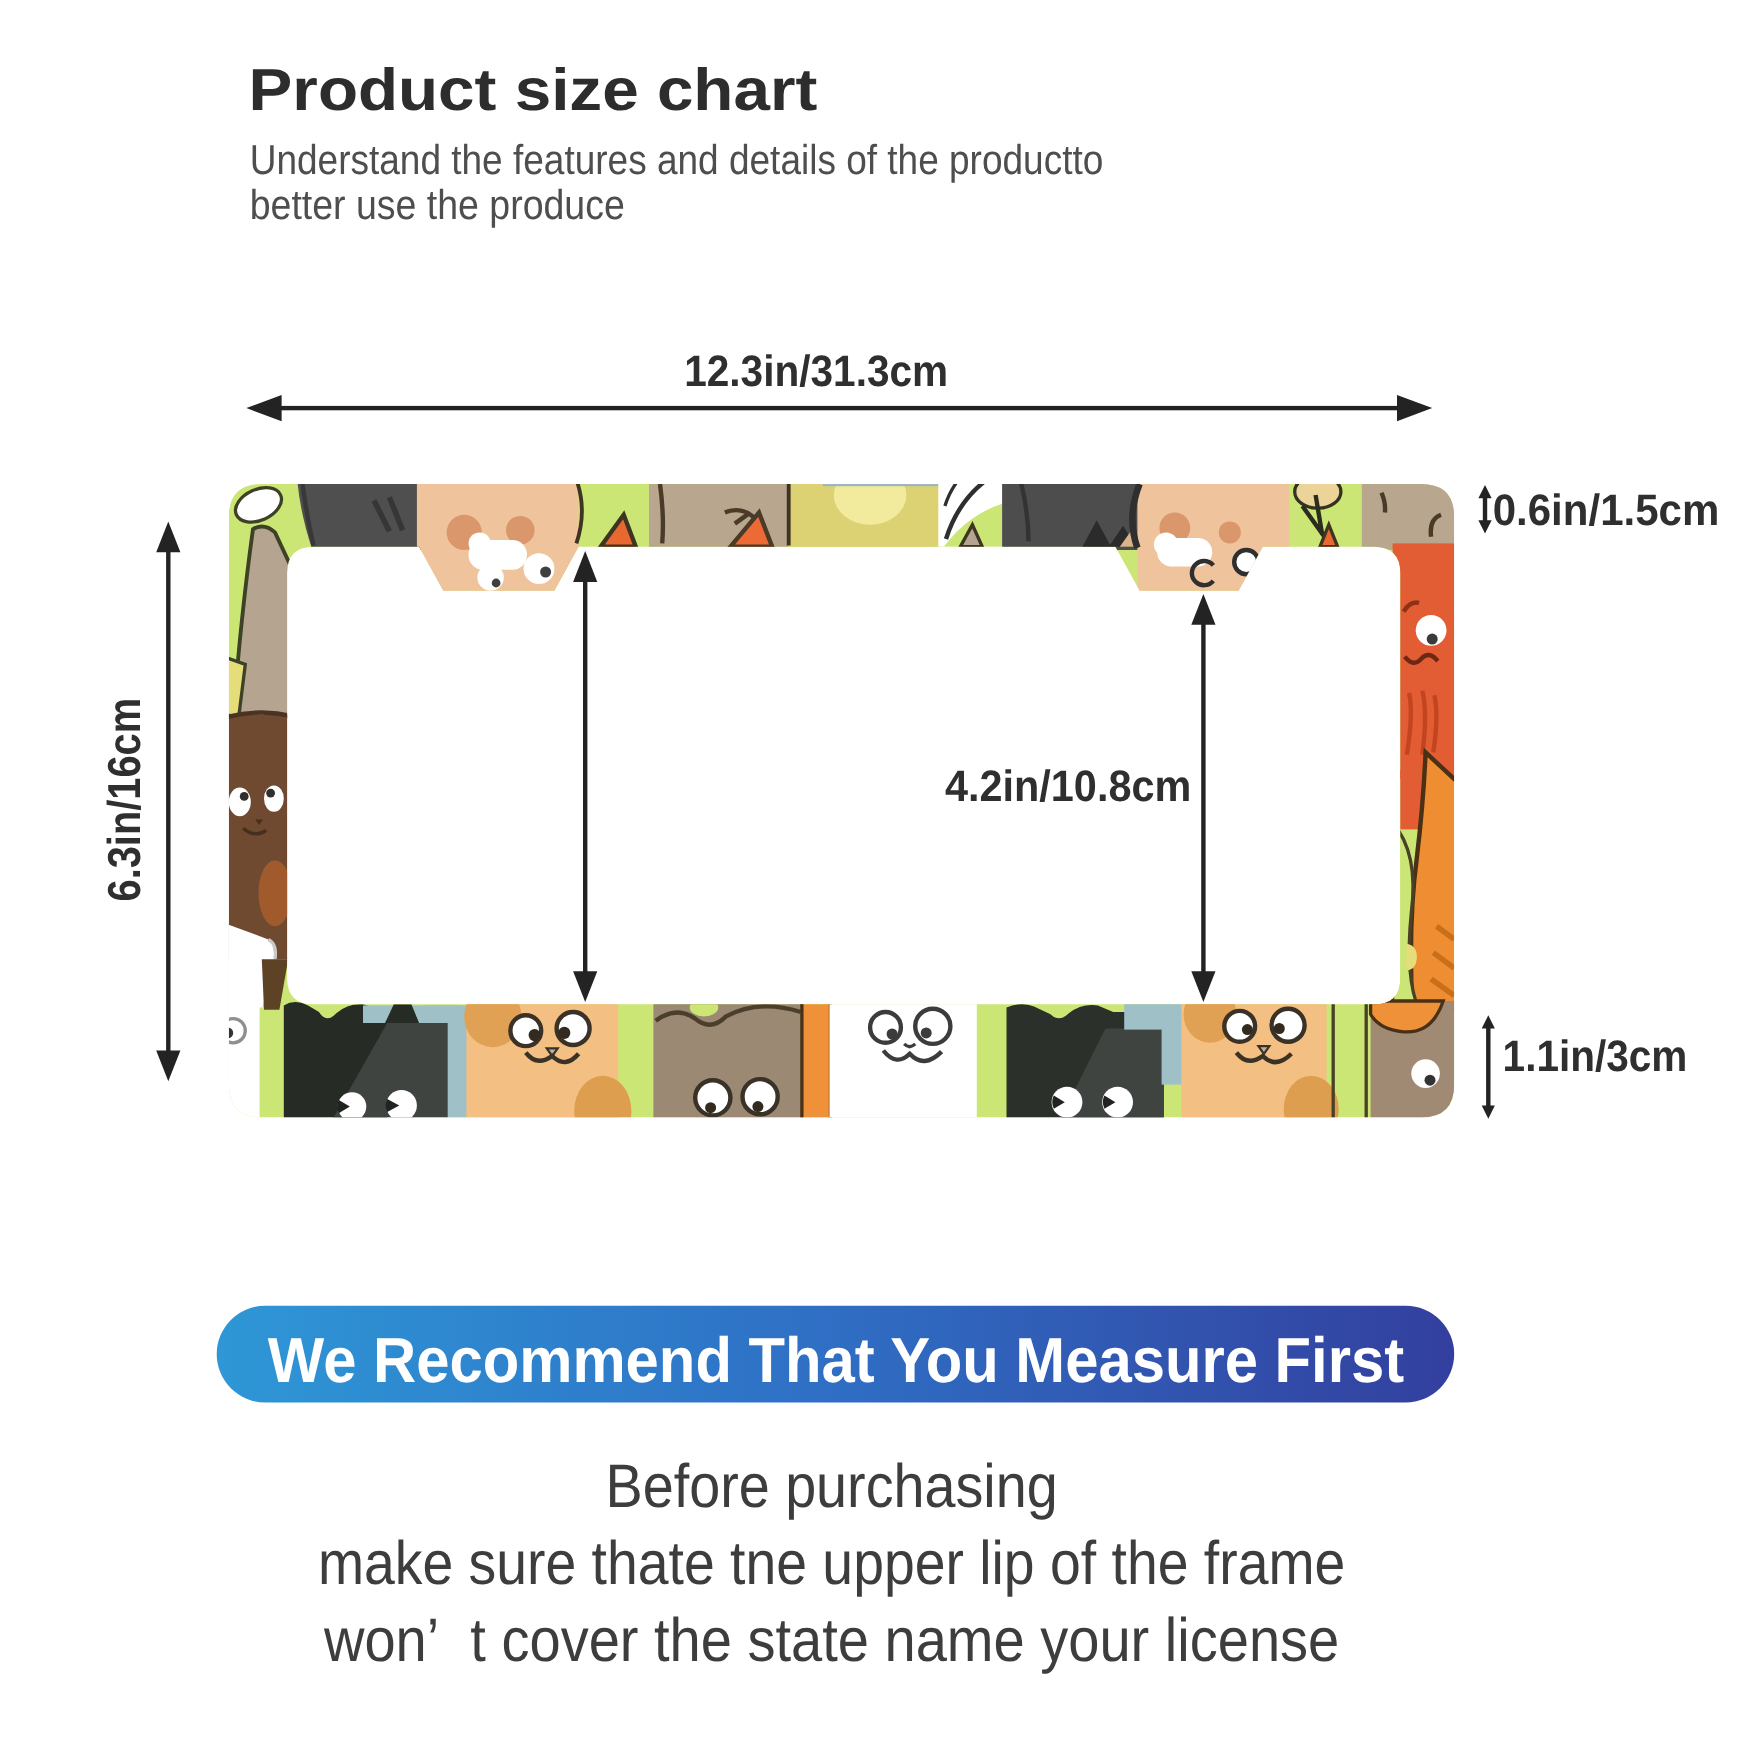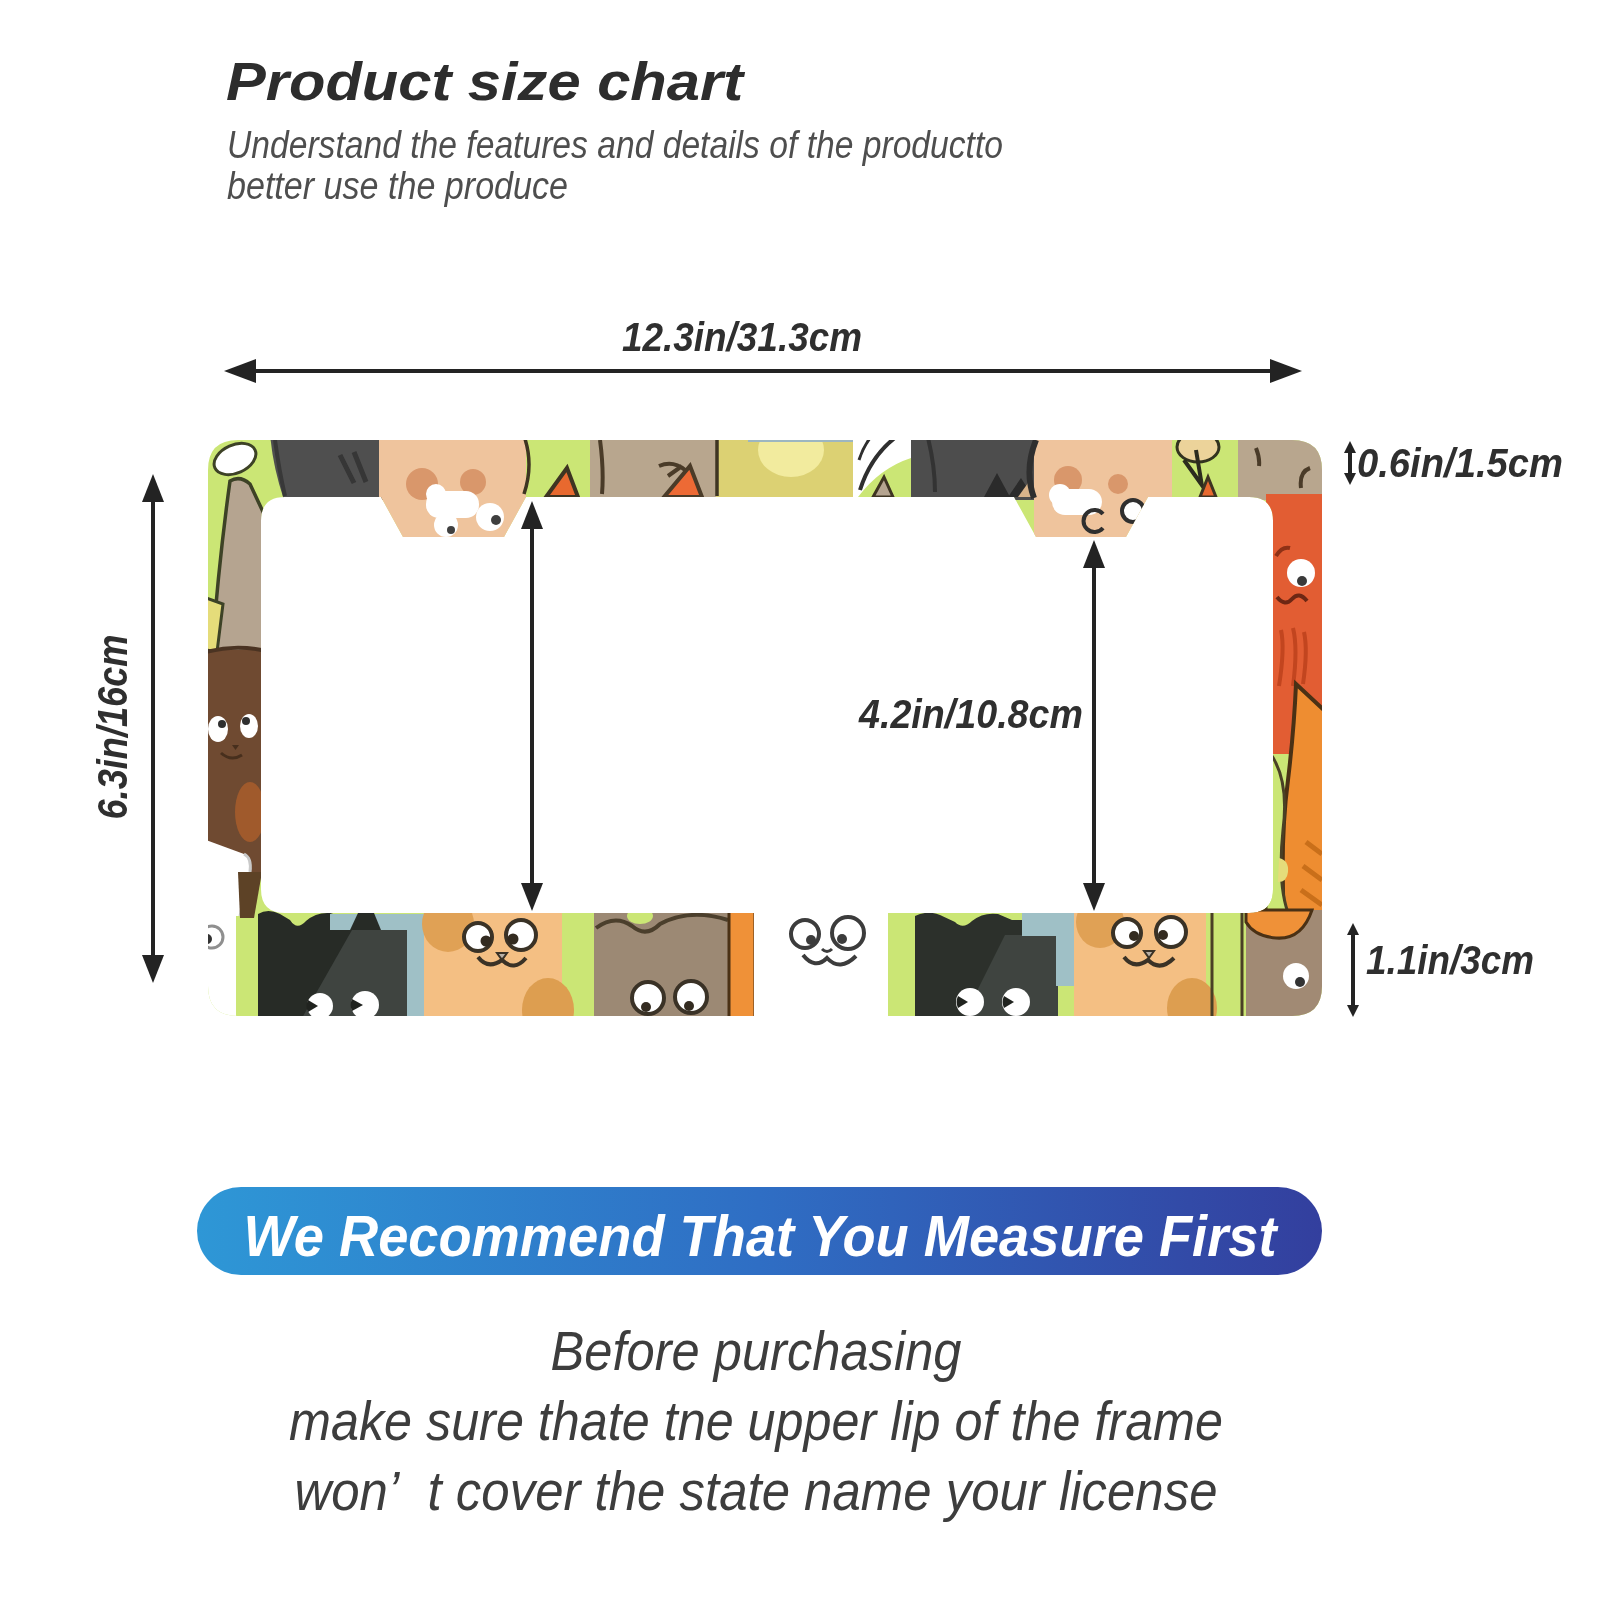--- a/index.html
+++ b/index.html
@@ -1,16 +1,16 @@
 <!DOCTYPE html>
 <html><head>
 <meta charset="utf-8">
 <style>
   html,body{margin:0;padding:0;background:#ffffff;}
-  .page{width:1600px;height:1600px;position:relative;font-family:"Liberation Sans", sans-serif;font-style:italic;}
+  .page{width:1600px;height:1600px;position:relative;font-family:"Liberation Sans", sans-serif;}
   svg{display:block;}
 </style>
 </head>
 <body>
 <div class="page">
 <svg width="1600" height="1600" viewBox="0 0 1600 1600" font-family="Liberation Sans, sans-serif">
   <defs>
     <linearGradient id="bluegrad" x1="0" y1="0" x2="1" y2="0">
       <stop offset="0" stop-color="#2e97d6"></stop>
       <stop offset="0.5" stop-color="#2f6ec4"></stop>

